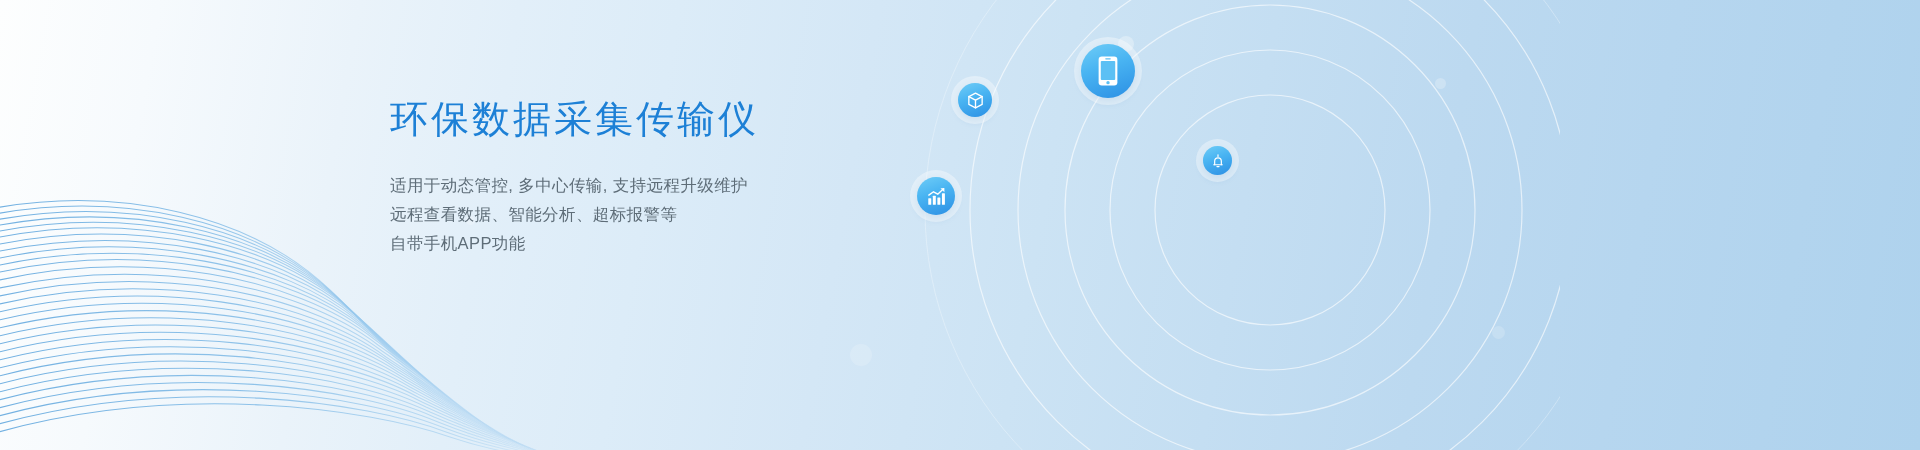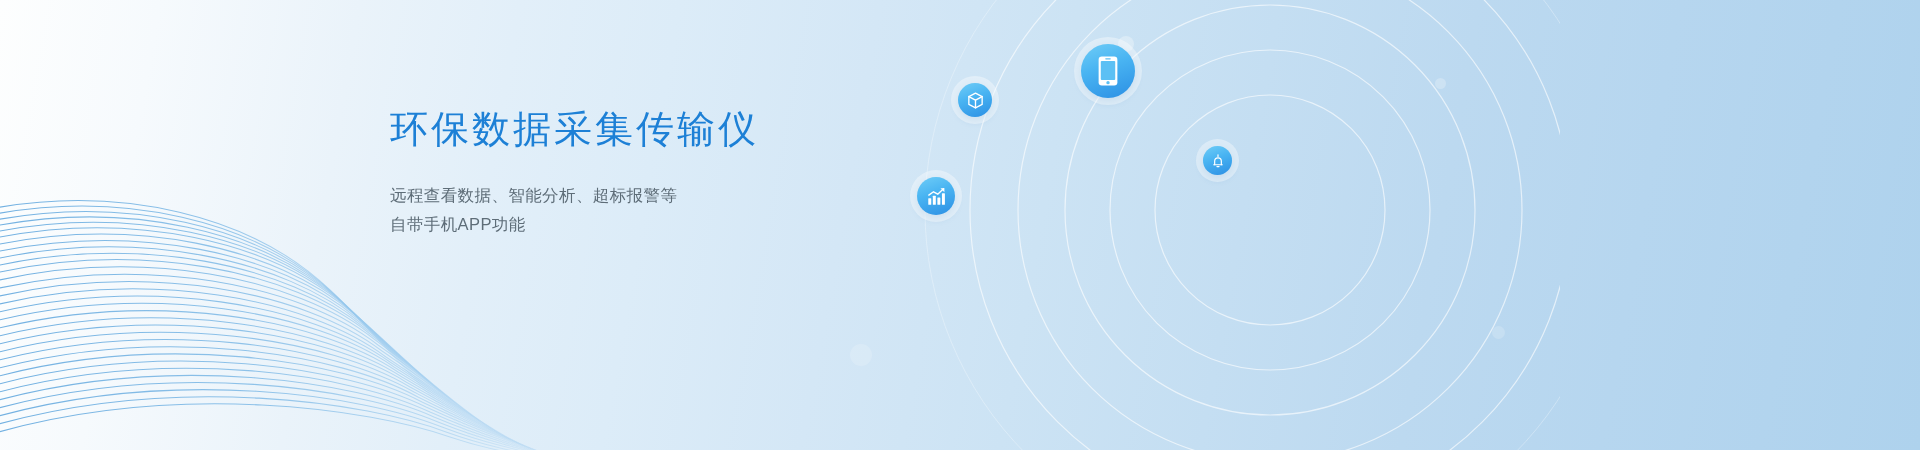--- a/index.html
+++ b/index.html
@@ -66,21 +66,21 @@
   }
   .dev-foot{position:absolute;left:0;bottom:0;width:100%;height:34px;overflow:hidden;}
   .dev-knob{
     position:absolute;background:#2b2b2d;border-radius:1px;
   }
 
   
   .textblock{position:absolute;left:390px;top:96px;}
   .b-title{
     color:#1d80d6;font-size:38px;line-height:46px;letter-spacing:3px;
-    font-weight:400;white-space:nowrap;margin-top:10px;
+    font-weight:400;white-space:nowrap;
   }
   .b-lines{margin-top:29px;}
   .b-line{
     color:#5e6d78;font-size:16.5px;line-height:29px;letter-spacing:.4px;
     white-space:nowrap;
   }
 </style>
 </head>
 <body>
 
@@ -183,18 +183,19 @@
       <path d="M7 17.6v-5.2a5 5 0 0 1 10 0v5.2"></path>
       <path d="M12 5.1V2.8"></path>
       <path d="M10.4 20.4h3.2"></path>
     </svg>
   </div>
 
 
   <div class="textblock">
     <div class="b-title">环保数据采集传输仪</div>
     <div class="b-lines">
+      <div class="b-line">适用于动态管控, 多中心传输, 支持远程升级维护</div>
       <div class="b-line">远程查看数据、智能分析、超标报警等</div>
       <div class="b-line">自带手机APP功能</div>
     </div>
   </div>
 
 </div>
 
 </body></html>

